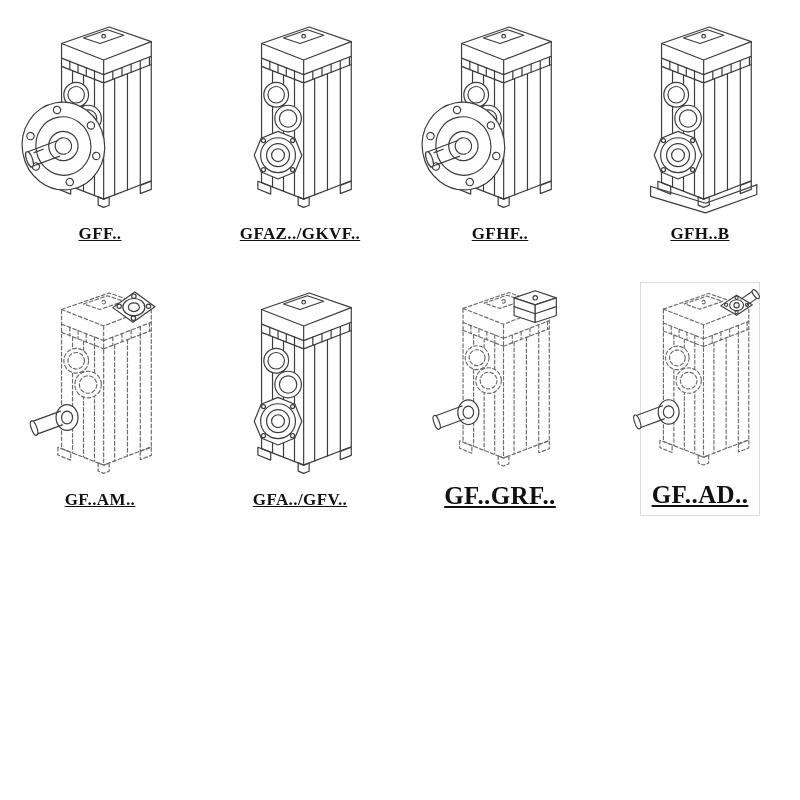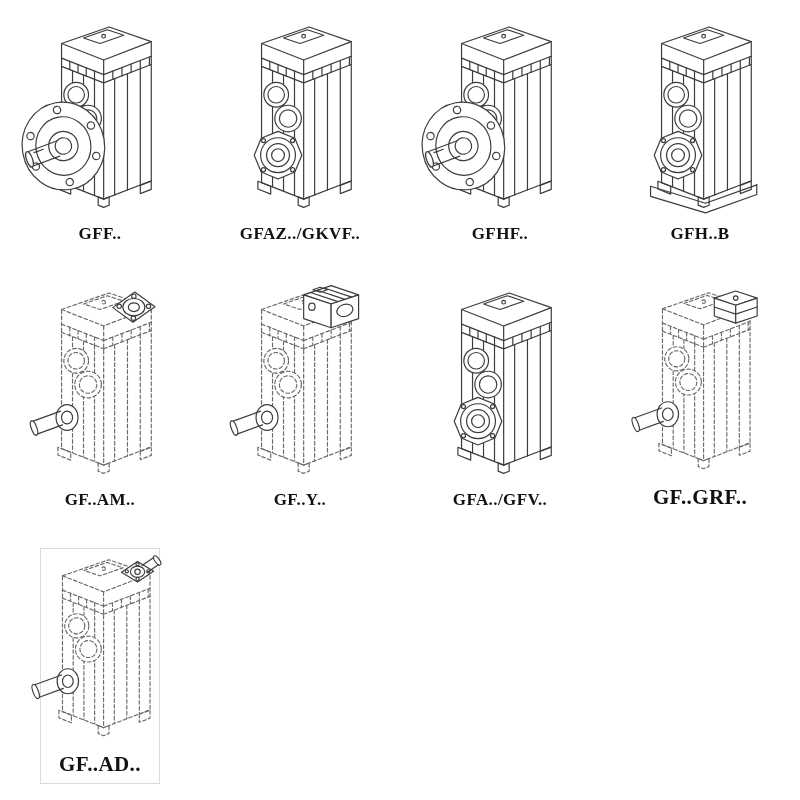--- a/index.html
+++ b/index.html
@@ -37,22 +37,23 @@
     stroke-linejoin: round;
     stroke-linecap: round;
   }
   .caption {
     font-weight: 700;
     font-size: 17px;
     color: #111111;
     letter-spacing: 0.4px;
     margin-top: 2px;
     white-space: nowrap;
-  }
-  .caption.lg { font-size: 21px; }
+    text-decoration: underline;
+  }
+  .caption.lg { font-size: 25px; }
   .ph {
     stroke: #6b6b6b;
     stroke-dasharray: 4 2.6;
   }
   .cell.boxed { border: 1px solid #dcdcdc; justify-content: flex-end; }
   .defs-holder { position: absolute; width: 0; height: 0; }
 </style>
 </head>
 <body>
 
@@ -208,29 +209,20 @@
   <figure class="cell">
     <svg viewBox="0 0 180 225" role="img">
       <use href="#g-housing" class="ph"></use>
       <use href="#g-bores-upper" class="ph"></use>
       <use href="#g-shaft-out"></use>
       <use href="#g-adapter"></use>
     </svg>
     <figcaption class="caption">GF..AM..</figcaption>
   </figure>
 
-  <figure class="cell">
-    <svg viewBox="0 0 180 225" role="img">
-      <use href="#g-housing" class="ph"></use>
-      <use href="#g-bores-upper" class="ph"></use>
-      <use href="#g-shaft-out"></use>
-      <use href="#g-motor"></use>
-    </svg>
-    <figcaption class="caption">GF..Y..</figcaption>
-  </figure>
 
 
   <figure class="cell">
     <svg viewBox="0 0 180 225" role="img">
       <use href="#g-housing"></use>
       <use href="#g-bores-upper"></use>
       <use href="#g-bore-lower"></use>
     </svg>
     <figcaption class="caption">GFA../GFV..</figcaption>
   </figure>

